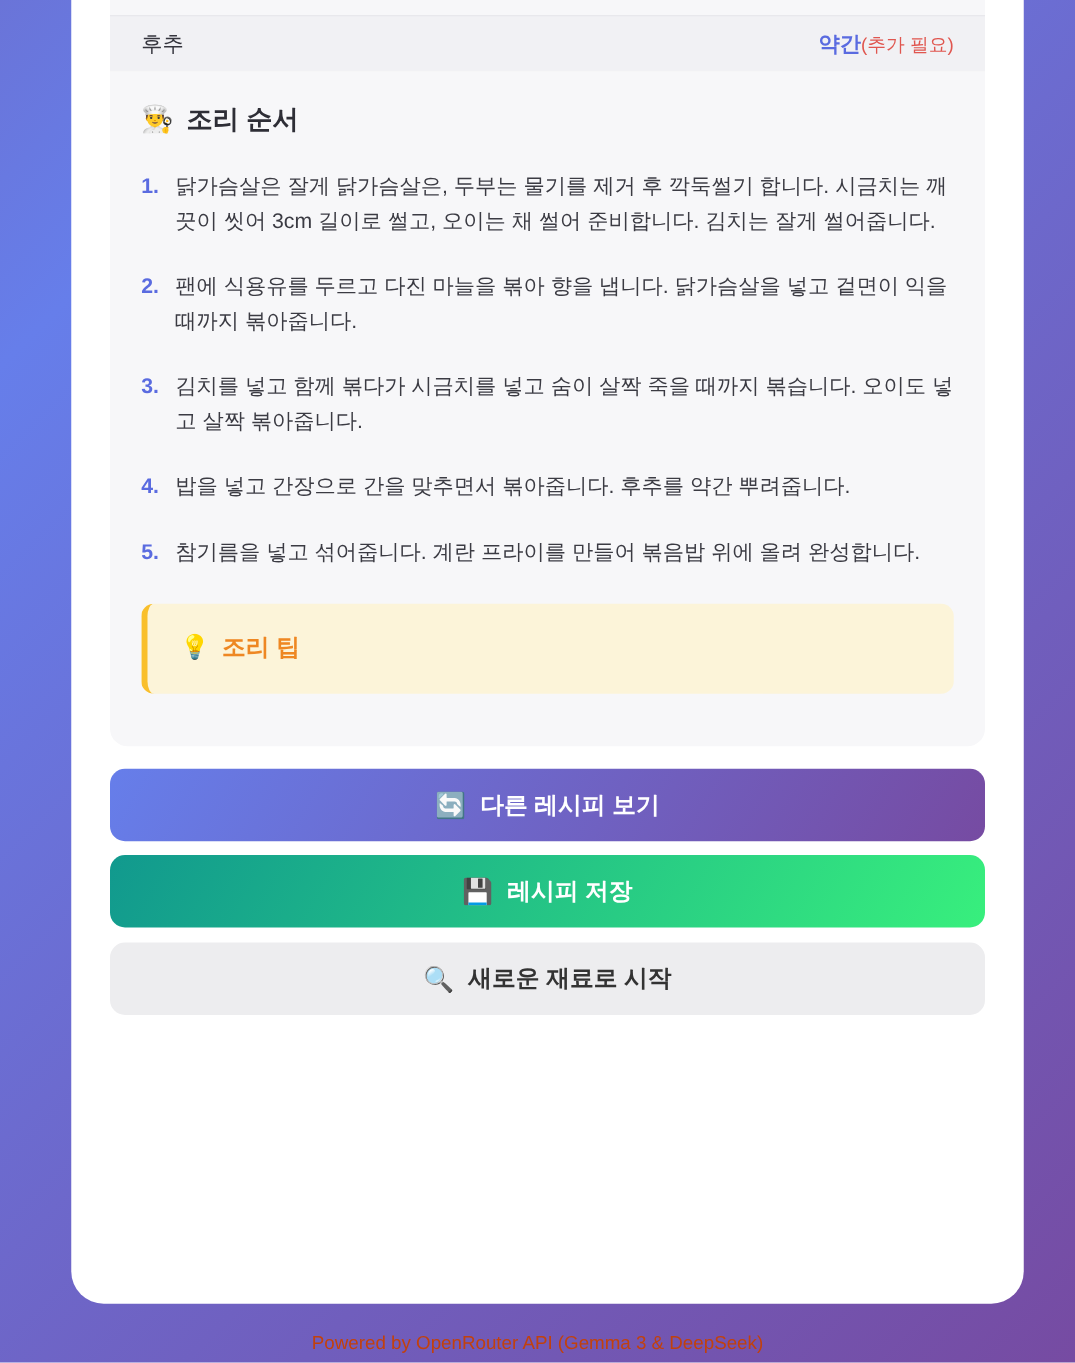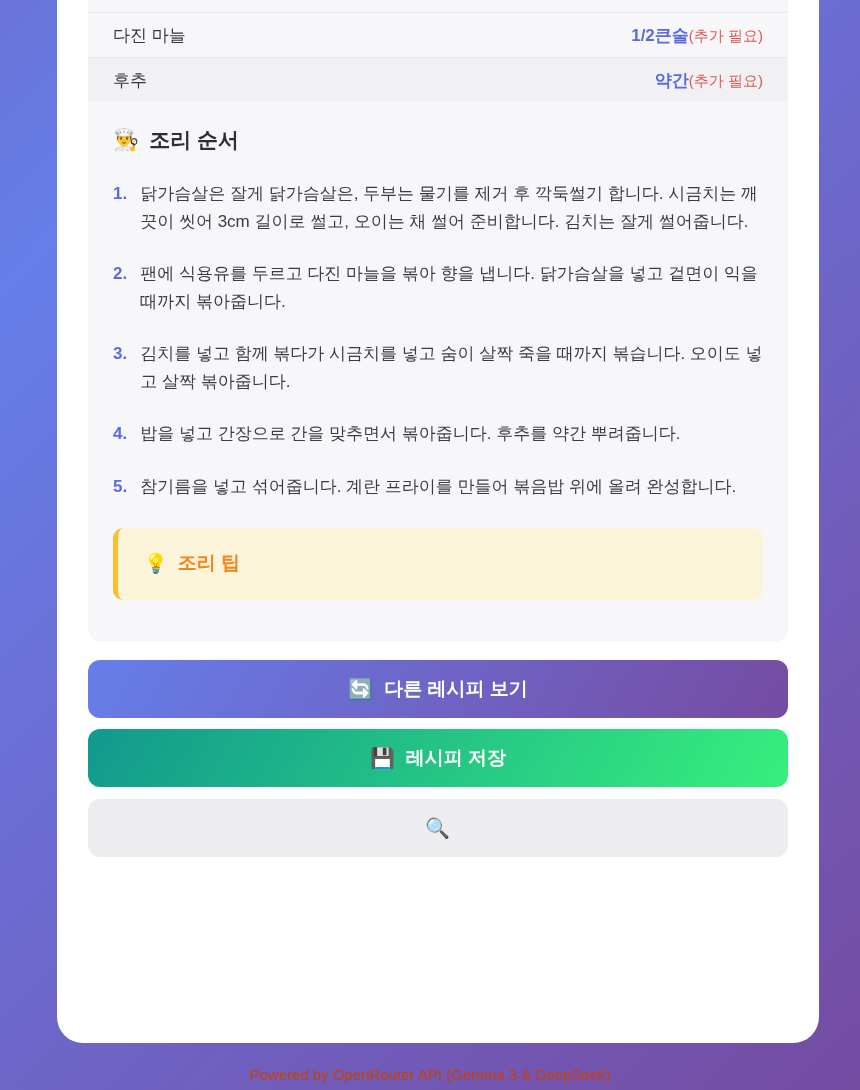--- a/index.html
+++ b/index.html
@@ -99,24 +99,20 @@
     color: #c2410c; font-size: 15px;
   }
 </style>
 </head>
 <body>
 
 <div class="card">
   <div class="panel">
 
     <div class="ing-table">
-      <div class="ing-row">
-        <span class="ing-name">다진 마늘</span>
-        <span class="ing-value"><span class="ing-amount">1/2큰술</span><span class="ing-note">(추가 필요)</span></span>
-      </div>
       <div class="ing-row striped">
         <span class="ing-name">후추</span>
         <span class="ing-value"><span class="ing-amount">약간</span><span class="ing-note">(추가 필요)</span></span>
       </div>
     </div>
 
     <div class="section-title">
       <span>👨‍🍳</span>
       <span>조리 순서</span>
     </div>
@@ -158,16 +154,17 @@
     <span>다른 레시피 보기</span>
   </button>
 
   <button class="btn btn-green">
     <span class="btn-icon">💾</span>
     <span>레시피 저장</span>
   </button>
 
   <button class="btn btn-gray">
     <span class="btn-icon">🔍</span>
+    <span>새로운 재료로 시작</span>
   </button>
 </div>
 
 <div class="footer">Powered by OpenRouter API (Gemma 3 &amp; DeepSeek)</div>
 
 </body></html>

